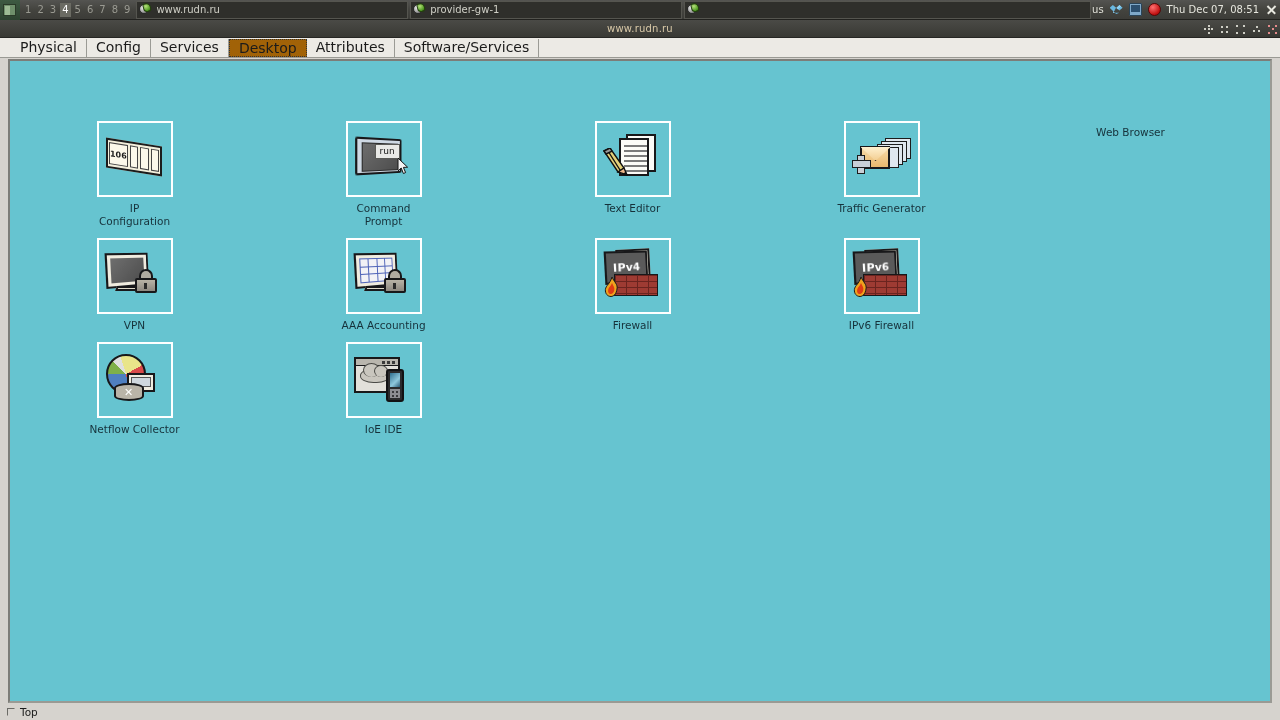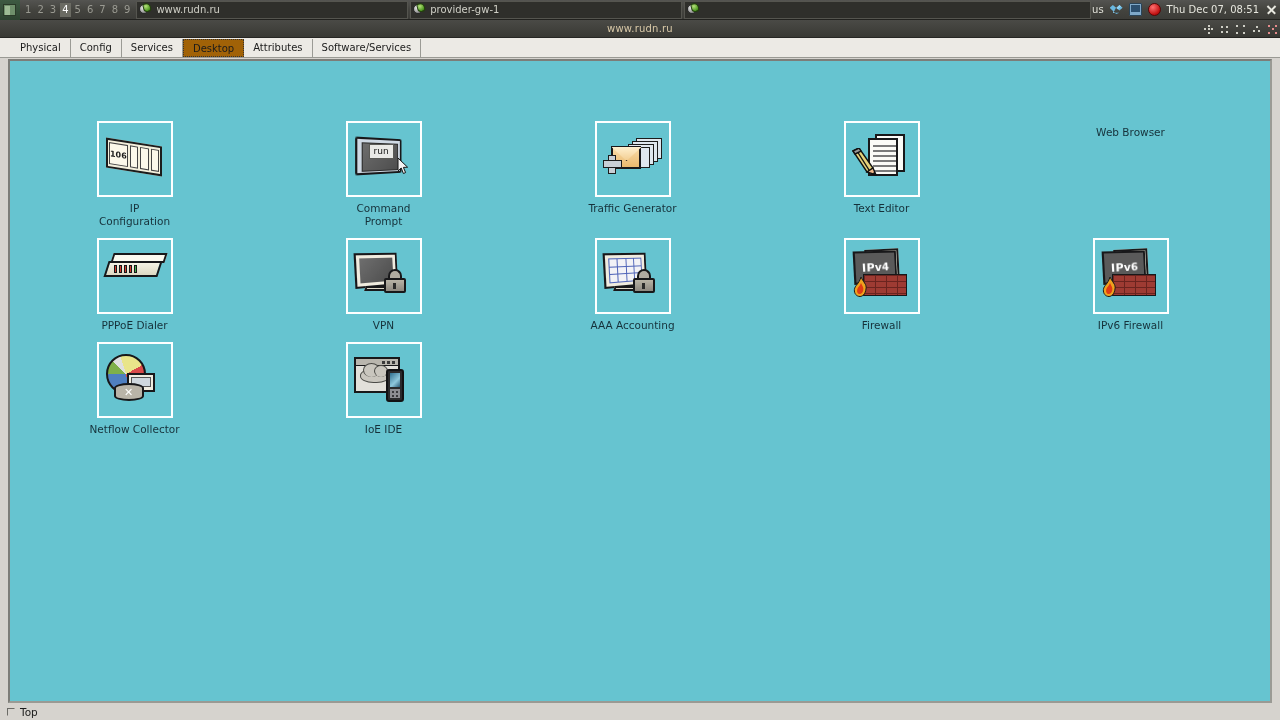--- a/index.html
+++ b/index.html
@@ -140,21 +140,21 @@
 
   
   #tabstrip {
     flex:0 0 20px; height:20px;
     background:#eceae5;
     display:flex; align-items:flex-end;
     padding-left:10px;
     border-bottom:1px solid #9a9a94;
   }
   .tab {
-    font-size:10px; color:#1b1b1b;
+    font-size:14px; color:#1b1b1b;
     padding:2px 9px 3px 9px;
     height:18px; line-height:13px;
     border-right:1px solid #9b9b95;
     background:#eceae5;
     cursor:default;
     white-space:nowrap;
   }
   .tab:first-child { border-left:1px solid transparent; }
   .tab.active {
     border:1px dotted #333;
@@ -227,21 +227,21 @@
     background:#cfd9e4; border:2px solid #18181a;
     transform: perspective(90px) rotateY(16deg);
     border-radius:2px;
   }
   .cmd .scr {
     position:absolute; left:4px; top:3px; width:38px; height:28px;
     background: linear-gradient(135deg,#6d6d6d,#4d4d4d);
     border:1px solid #2a2a2a;
   }
   .cmd .runtag {
-    position:absolute; left:16px; top:14px;
+    position:absolute; left:22px; top:14px;
     background:#e9e9e6; border:1px solid #5a5a56;
     font-size:9px; padding:0 4px 1px 4px; color:#141414;
     line-height:12px;
   }
   .cursor-arrow {
     position:absolute; left:45px; top:28px; width:11px; height:17px;
     z-index:6;
   }
 
   
@@ -612,36 +612,20 @@
                   <polygon points="0,0 0,13 3.2,10 5.4,15.5 7.6,14.6 5.4,9.4 9.6,9.2" fill="#f2f2f2" stroke="#111" stroke-width="1"></polygon>
                 </svg>
               </div>
             </div>
             <div class="icon-label">Command
 Prompt</div>
           </div>
 
           <div class="icon-cell">
             <div class="icon-box">
-              <div class="art tgen">
-                <div class="stack">
-                  <div class="sheet" style="left:14px;top:0"></div>
-                  <div class="sheet" style="left:10px;top:3px"></div>
-                  <div class="sheet" style="left:6px;top:6px"></div>
-                  <div class="sheet" style="left:2px;top:9px"></div>
-                </div>
-                <div class="env"></div>
-                <div class="plus"></div>
-              </div>
-            </div>
-            <div class="icon-label">Traffic Generator</div>
-          </div>
-
-          <div class="icon-cell">
-            <div class="icon-box">
               <div class="art txted">
                 <div class="page p2"></div>
                 <div class="page p1">
                   <span class="ln" style="top:5px"></span>
                     <span class="ln" style="top:10px"></span>
                   <span class="ln" style="top:15px"></span>
                     <span class="ln" style="top:20px"></span>
                   <span class="ln" style="top:25px"></span>
                     <span class="ln" style="top:30px"></span>
                 </div>
@@ -653,42 +637,42 @@
                     <polygon points="23.5,24.5 25,27 22.4,26.4" fill="#1b1b1b"></polygon>
                     <polygon points="2,3 8,0 10,3.2 4,6" fill="#9a9a9a"></polygon>
                   </g>
                 </svg>
               </div>
             </div>
             <div class="icon-label">Text Editor</div>
           </div>
 
           <div class="icon-cell">
+            <div class="icon-box">
+              <div class="art tgen">
+                <div class="stack">
+                  <div class="sheet" style="left:14px;top:0"></div>
+                  <div class="sheet" style="left:10px;top:3px"></div>
+                  <div class="sheet" style="left:6px;top:6px"></div>
+                  <div class="sheet" style="left:2px;top:9px"></div>
+                </div>
+                <div class="env"></div>
+                <div class="plus"></div>
+              </div>
+            </div>
+            <div class="icon-label">Traffic Generator</div>
+          </div>
+
+          <div class="icon-cell">
             <div class="icon-label">Web Browser</div>
           </div>
         </div>
 
         <div class="icon-row" style="margin-top:10px">
 
-          <div class="icon-cell">
-            <div class="icon-box">
-              <div class="art pppoe">
-                <div class="top"></div>
-                <div class="box"></div>
-                <div class="leds">
-                  <span class="led" style="background:#d23a2a"></span>
-                  <span class="led" style="background:#d23a2a"></span>
-                  <span class="led" style="background:#d23a2a"></span>
-                  <span class="led" style="background:#d23a2a"></span>
-                  <span class="led" style="background:#3fae46"></span>
-                </div>
-              </div>
-            </div>
-            <div class="icon-label">PPPoE Dialer</div>
-          </div>
 
           <div class="icon-cell">
             <div class="icon-box">
               <div class="art">
                 <div class="mon3d">
                     <div class="scr"></div>
                   </div>
                 <div class="mon-stand"></div>
                 <div class="lock">
                   <span class="shk"></span>

